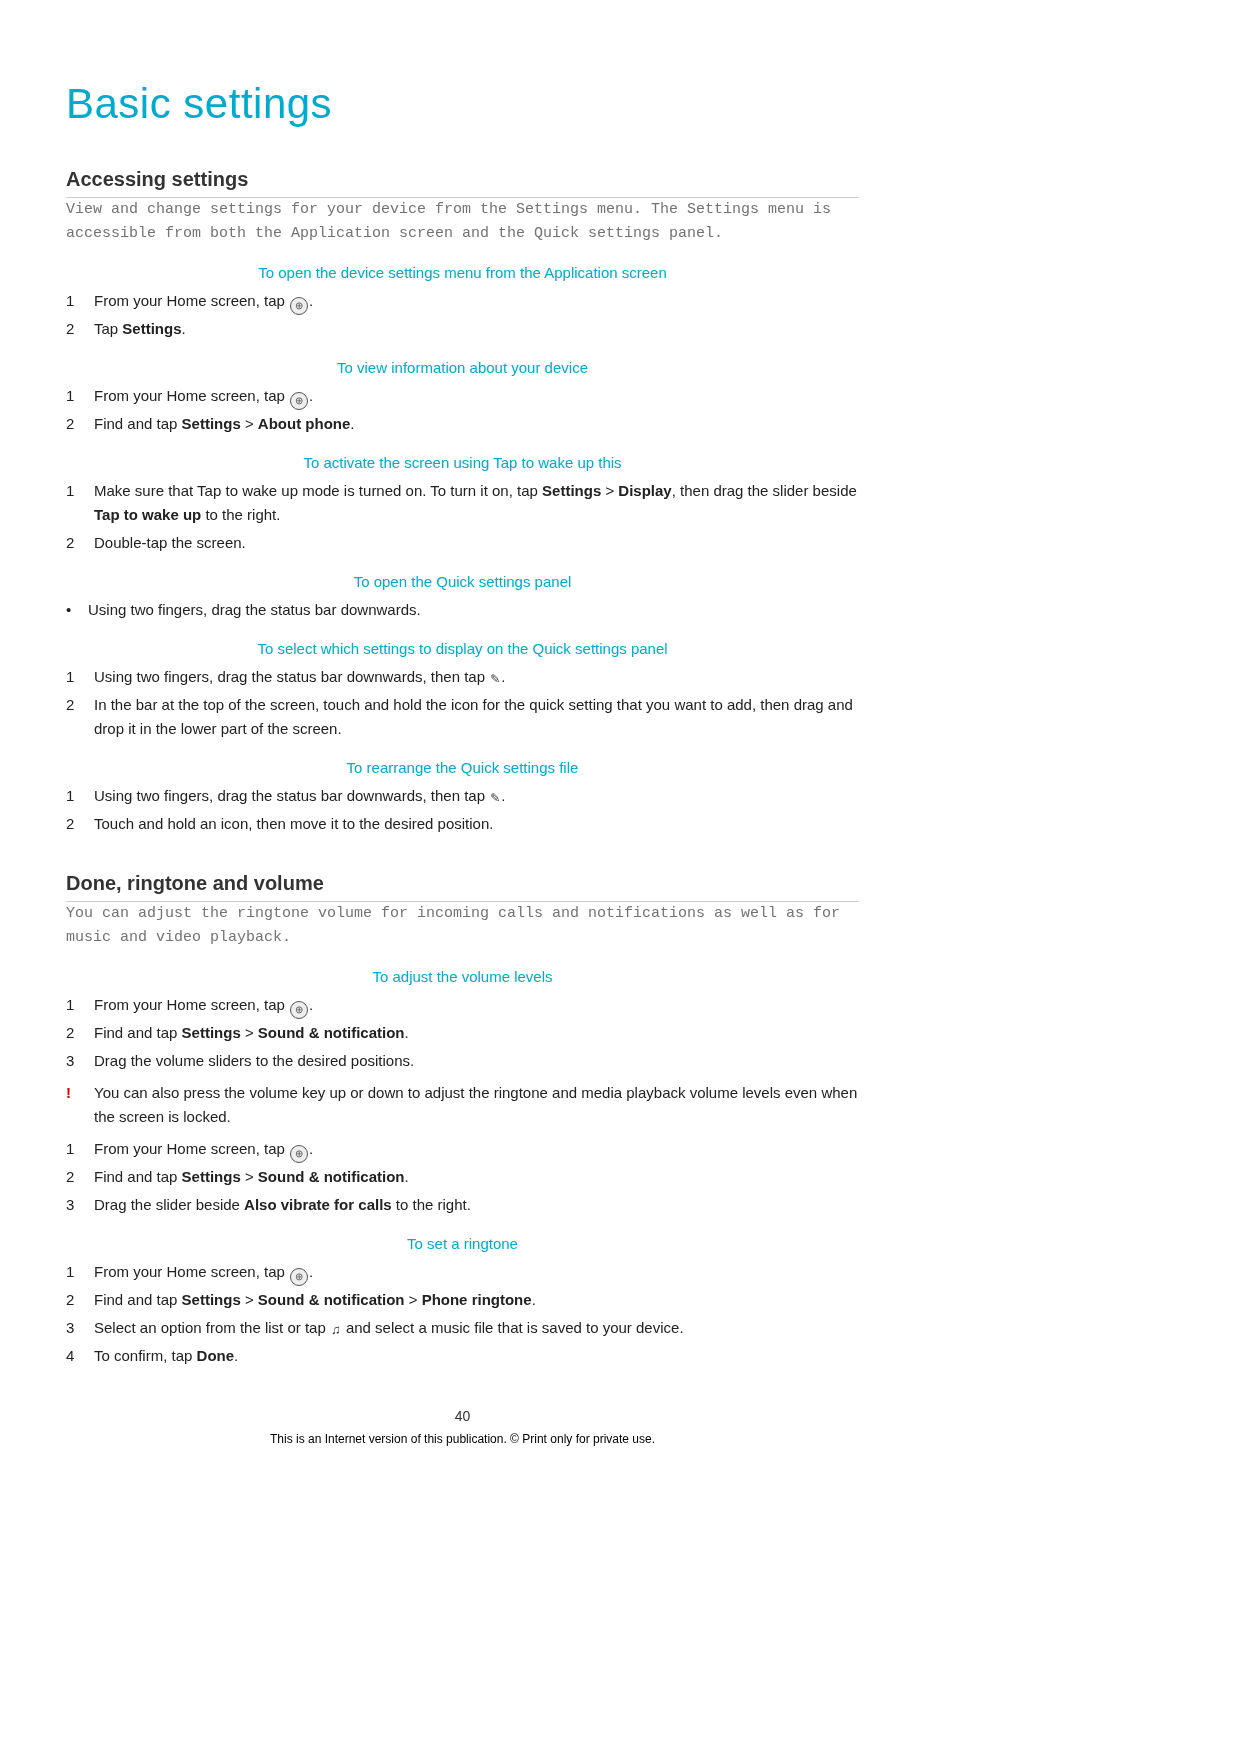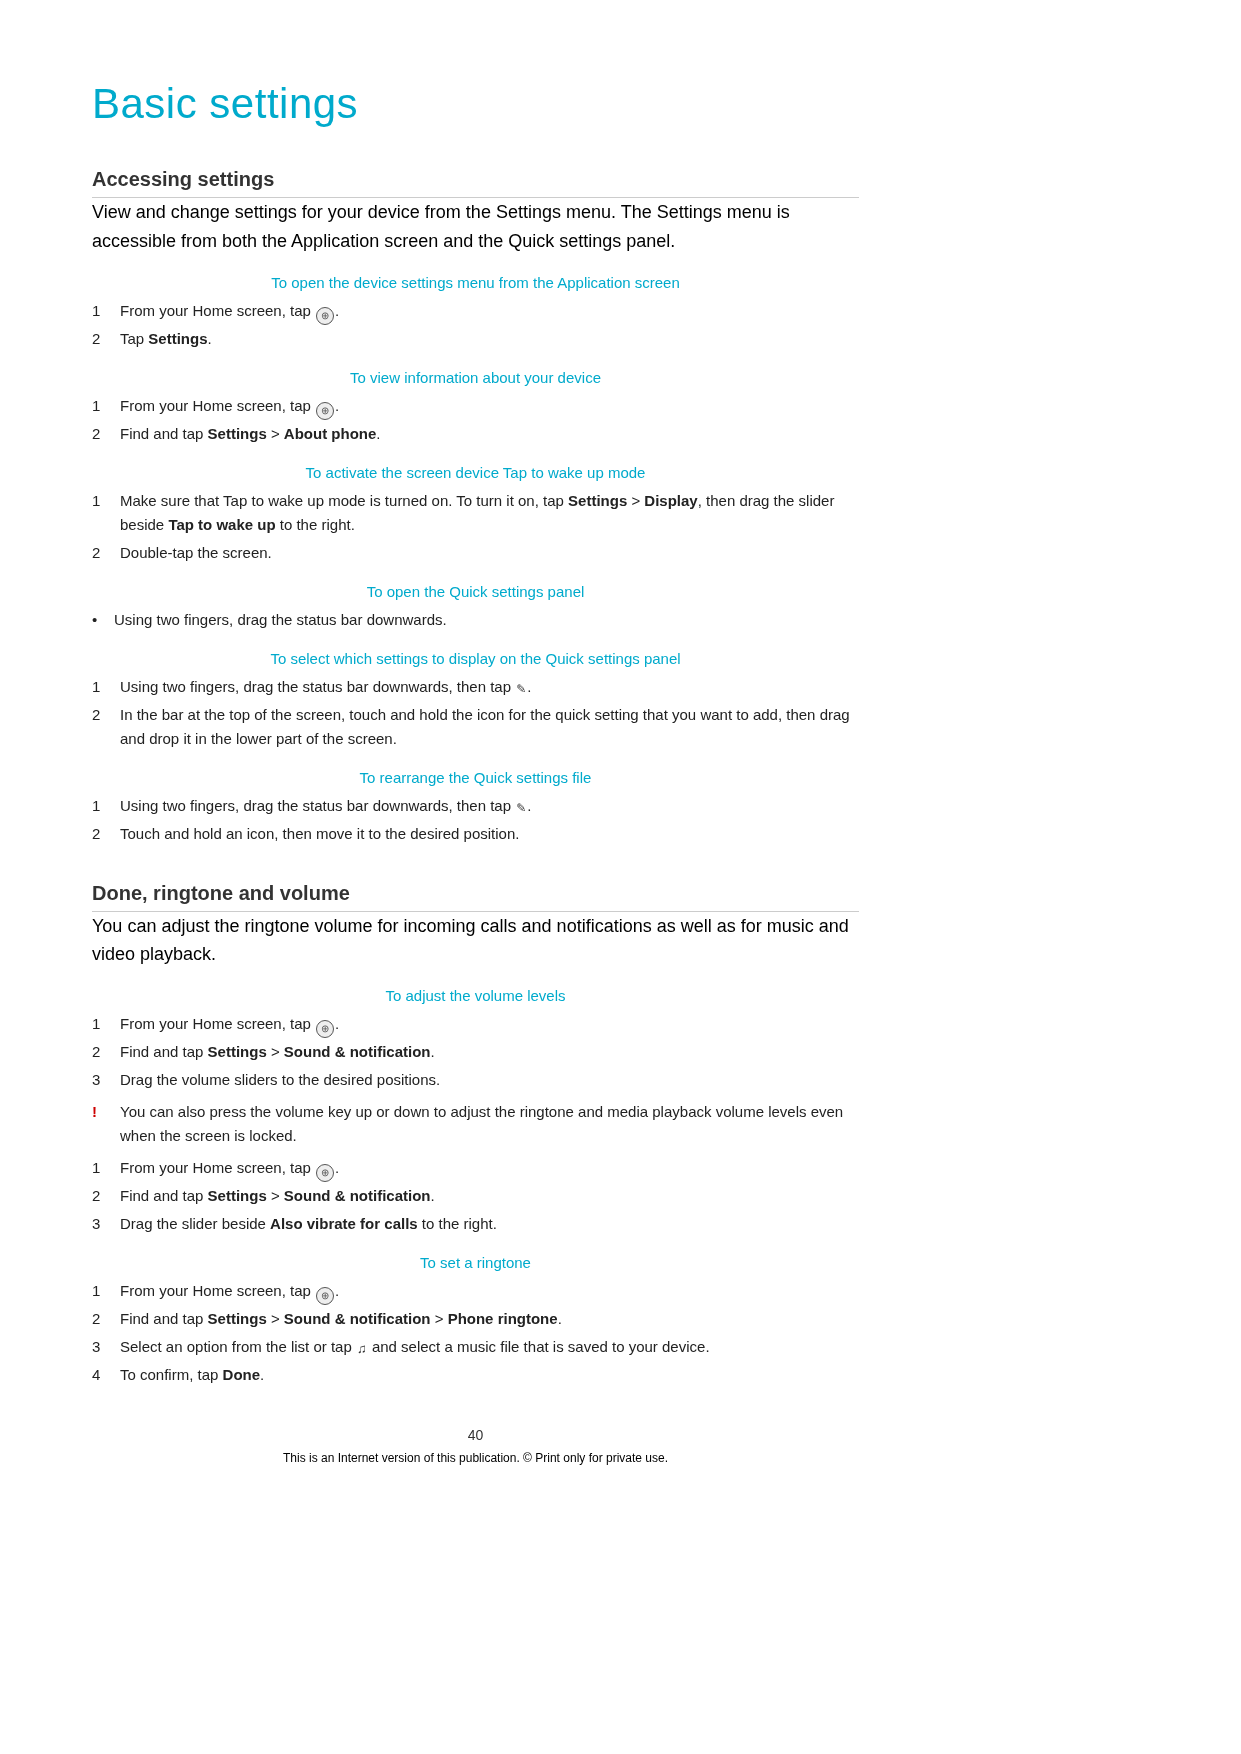--- a/index.html
+++ b/index.html
@@ -15,21 +15,21 @@
       color: #222222;
       width: 1241px;
       min-height: 1754px;
       position: relative;
     }
 
     .page {
       width: 1019px;
       min-height: 1754px;
       background: #ffffff;
-      padding: 80px 160px 80px 92px;
+      padding: 80px 160px 80px 66px;
       position: relative;
     }
 
     .page-title {
       font-size: 42px;
       font-weight: 300;
       color: #00aacc;
       margin-bottom: 40px;
       letter-spacing: 0.5px;
     }
@@ -37,24 +37,25 @@
     .section-title {
       font-size: 20px;
       font-weight: bold;
       color: #333333;
       border-bottom: 1px solid #cccccc;
       padding-bottom: 6px;
       margin-top: 36px;
     }
 
     .section-intro {
-      font-size: 18px;
-      color: #000000;
+      font-size: 15px;
+      color: #737373;
       line-height: 1.6;
       margin-bottom: 18px;
+      font-family: Liberation Mono, monospace;
     }
 
     .sub-heading {
       font-size: 15px;
       color: #00aacc;
       margin-bottom: 8px;
       margin-top: 18px;
       text-align: center;
     }
 
@@ -209,21 +210,21 @@
       <li>
         <span class="num">1</span>
         <span>From your Home screen, tap <span class="app-icon">⊕</span>.</span>
       </li>
       <li>
         <span class="num">2</span>
         <span>Find and tap <b>Settings</b> &gt; <b>About phone</b>.</span>
       </li>
     </ol>
 
-    <p class="sub-heading">To activate the screen device Tap to wake up mode</p>
+    <p class="sub-heading">To activate the screen using Tap to wake up this</p>
     <ol class="numbered-list">
       <li>
         <span class="num">1</span>
         <span>Make sure that Tap to wake up mode is turned on. To turn it on, tap <b>Settings</b> &gt; <b>Display</b>, then drag the slider beside <b>Tap to wake up</b> to the right.</span>
       </li>
       <li>
         <span class="num">2</span>
         <span>Double-tap the screen.</span>
       </li>
     </ol>

